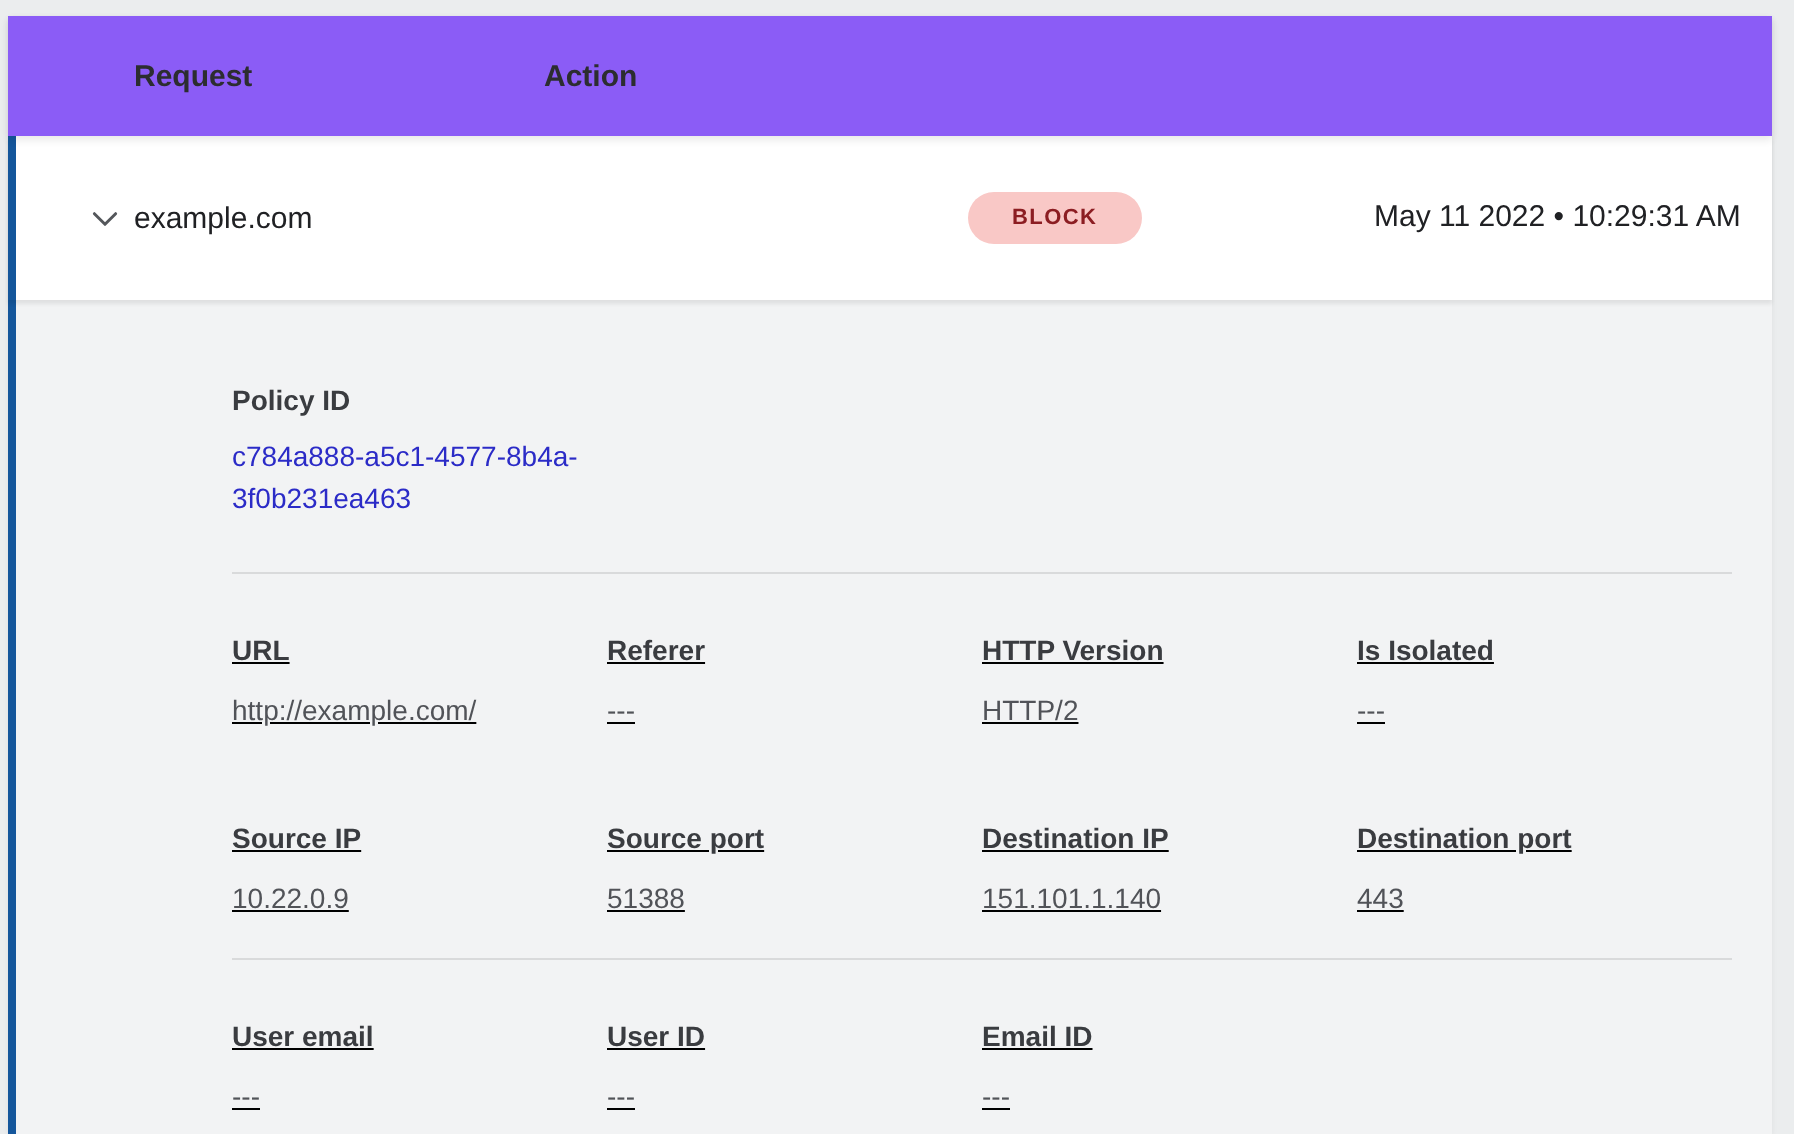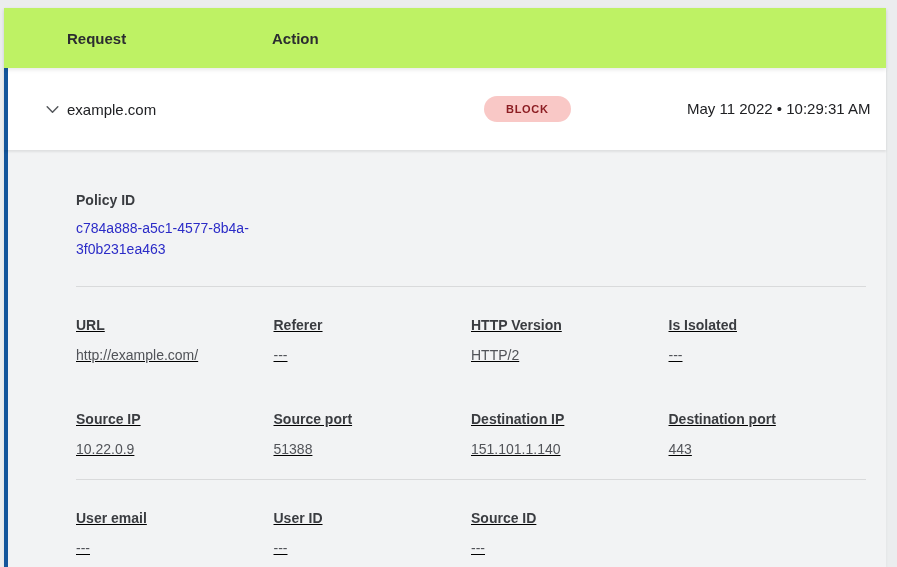--- a/index.html
+++ b/index.html
@@ -13,21 +13,21 @@
     position: absolute;
     left: 4px; top: 8px;
     width: 882px;
     height: 559px;
     display: flex;
     flex-direction: column;
     box-shadow: 0 1px 3px rgba(0,0,0,0.06);
   }
   
   .header-row {
-    background: #bef264;
+    background: #8b5cf6;
     height: 60px;
     flex: 0 0 60px;
     display: grid;
     grid-template-columns: 205px 209px 206px 1fr;
     align-items: center;
     padding-left: 63px;
     font-size: 15px;
     font-weight: 700;
     color: #2c2d30;
     position: relative;
@@ -78,21 +78,21 @@
     color: #202124;
     line-height: 24px;
     padding-right: 14px;
     max-width: 199px;
   }
   
   .detail-panel {
     flex: 1 1 auto;
     background: #f2f3f4;
     border-left: 4px solid #14569b;
-    padding: 40px 20px 20px 68px;
+    padding: 40px 20px 20px 108px;
     overflow: hidden;
   }
   .field-label {
     font-size: 14px;
     font-weight: 700;
     color: #3a3c40;
     line-height: 20px;
   }
   .field-value {
     font-size: 14px;
@@ -202,20 +202,20 @@
     <div class="field-grid">
       <div>
         <div class="field-label">User email</div>
         <div class="field-value">---</div>
       </div>
       <div>
         <div class="field-label">User ID</div>
         <div class="field-value">---</div>
       </div>
       <div>
-        <div class="field-label">Source ID</div>
+        <div class="field-label">Email ID</div>
         <div class="field-value">---</div>
       </div>
       <div></div>
     </div>
 
   </div>
 </div>
 
 </body></html>

